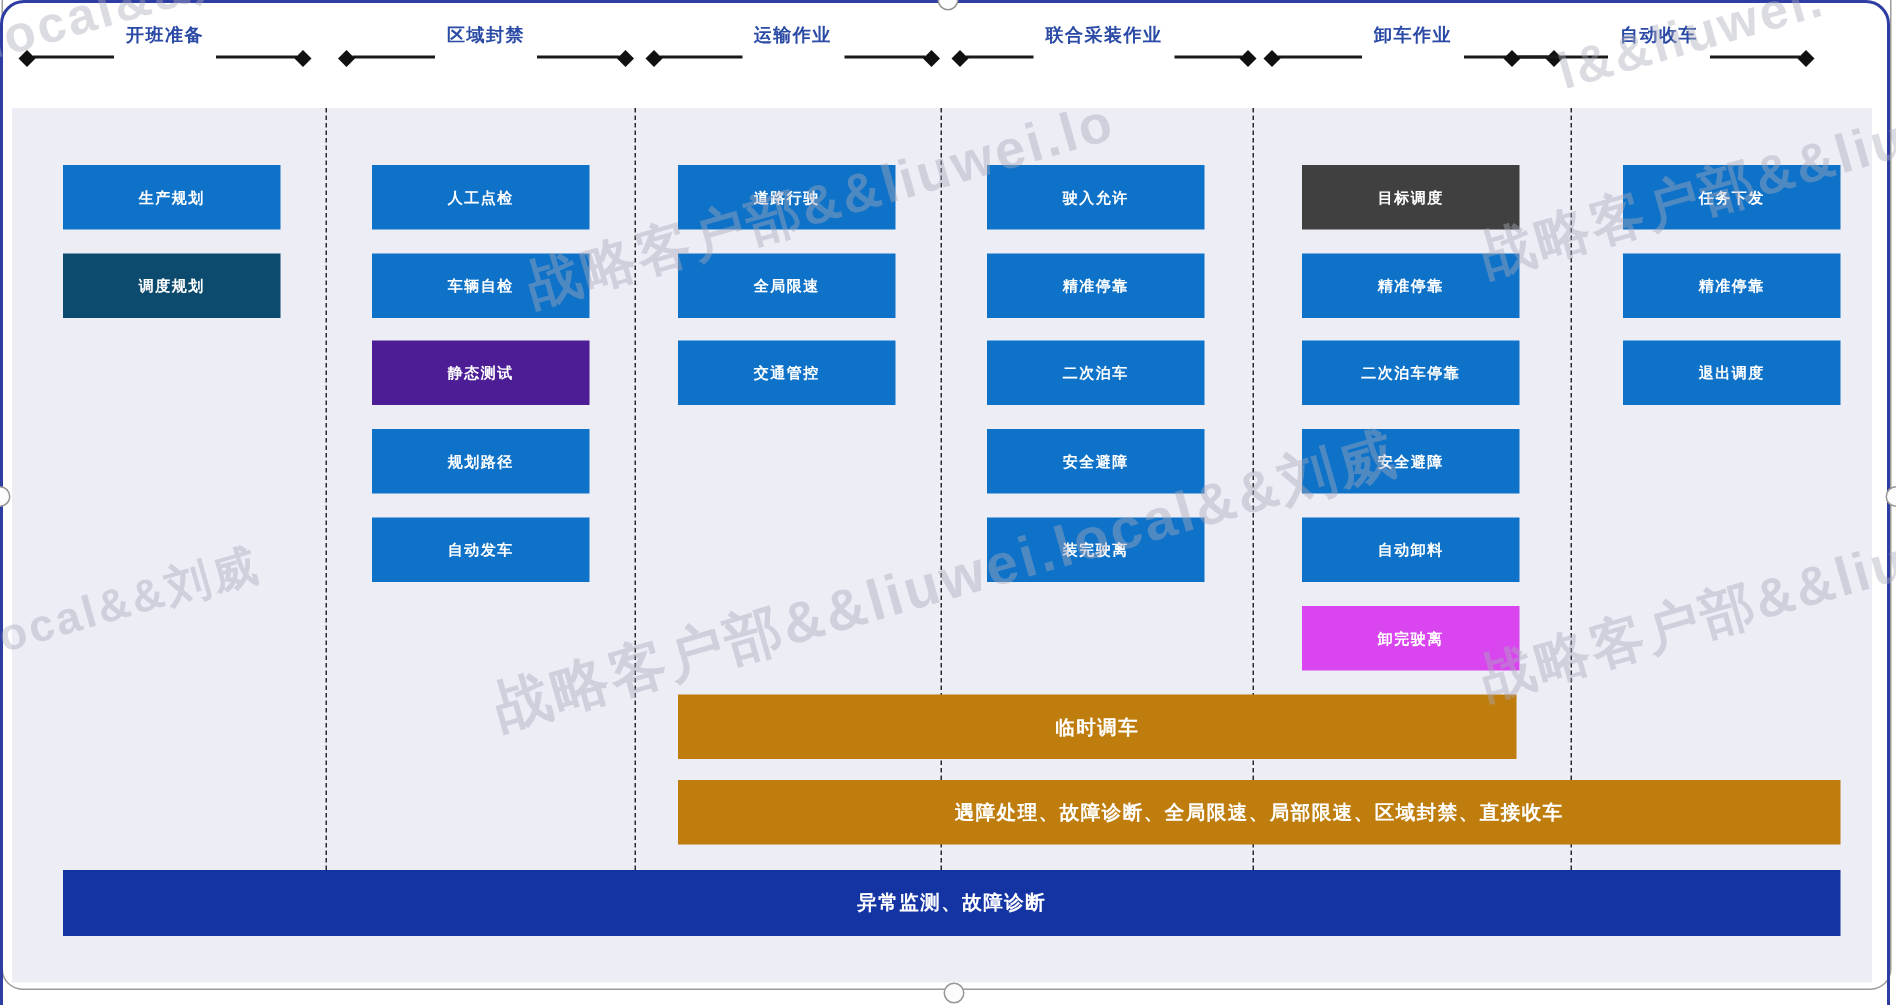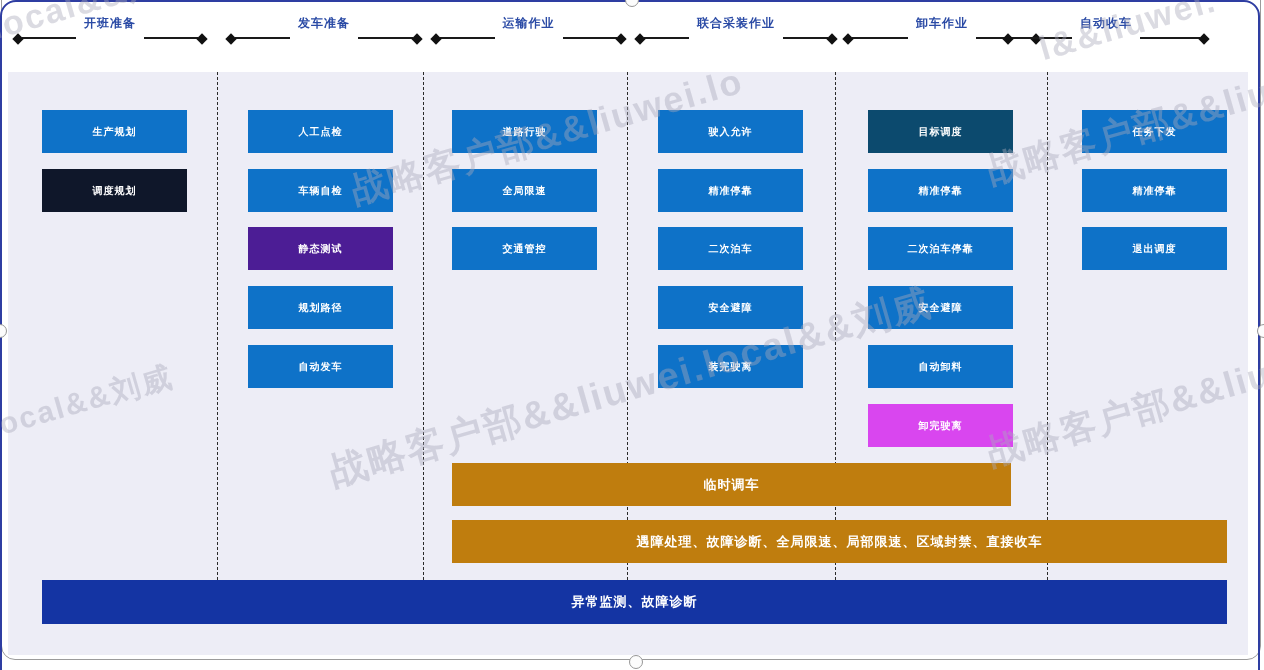--- a/index.html
+++ b/index.html
@@ -80,21 +80,21 @@
       <div class="hsec" style="left: 14px; width: 192px;">
         <span class="hdiamond"></span>
         <span class="hline"></span>
         <span class="hlabel" style="color: rgb(42, 74, 165);">开班准备</span>
         <span class="hline"></span>
         <span class="hdiamond"></span>
       </div>
       <div class="hsec" style="left: 227px; width: 194px;">
         <span class="hdiamond"></span>
         <span class="hline"></span>
-        <span class="hlabel" style="color: rgb(42, 74, 165);">发车准备</span>
+        <span class="hlabel" style="color: rgb(42, 74, 165);">区域封禁</span>
         <span class="hline"></span>
         <span class="hdiamond"></span>
       </div>
       <div class="hsec" style="left: 432px; width: 193px;">
         <span class="hdiamond"></span>
         <span class="hline"></span>
         <span class="hlabel" style="color: rgb(42, 74, 165);">运输作业</span>
         <span class="hline"></span>
         <span class="hdiamond"></span>
       </div>
@@ -115,35 +115,35 @@
       <div class="hsec" style="left: 1004px; width: 204px; font-family: Liberation Serif, serif;">
         <span class="hdiamond"></span>
         <span class="hline"></span>
         <span class="hlabel" style="color: rgb(42, 74, 165);">自动收车</span>
         <span class="hline"></span>
         <span class="hdiamond"></span>
       </div>
     </div>
   <div id="steps">
       <div class="step" style="left: 42px; top: 110px; background: rgb(14, 114, 200);">生产规划</div>
-      <div class="step" style="left: 42px; top: 169px; background: #0f172a;">调度规划</div>
+      <div class="step" style="left: 42px; top: 169px; background: #0c4a6e;">调度规划</div>
       <div class="step" style="left: 248px; top: 110px; background: rgb(14, 114, 200);">人工点检</div>
       <div class="step" style="left: 248px; top: 169px; background: rgb(14, 114, 200);">车辆自检</div>
       <div class="step" style="left: 248px; top: 227px; background: #4c1d95;">静态测试</div>
       <div class="step" style="left: 248px; top: 286px; background: rgb(14, 114, 200);">规划路径</div>
       <div class="step" style="left: 248px; top: 345px; background: rgb(14, 114, 200);">自动发车</div>
       <div class="step" style="left: 452px; top: 110px; background: rgb(14, 114, 200);">道路行驶</div>
       <div class="step" style="left: 452px; top: 169px; background: rgb(14, 114, 200);">全局限速</div>
       <div class="step" style="left: 452px; top: 227px; background: rgb(14, 114, 200);">交通管控</div>
       <div class="step" style="left: 658px; top: 110px; background: rgb(14, 114, 200);">驶入允许</div>
       <div class="step" style="left: 658px; top: 169px; background: rgb(14, 114, 200);">精准停靠</div>
       <div class="step" style="left: 658px; top: 227px; background: rgb(14, 114, 200);">二次泊车</div>
       <div class="step" style="left: 658px; top: 286px; background: rgb(14, 114, 200);">安全避障</div>
       <div class="step" style="left: 658px; top: 345px; background: rgb(14, 114, 200);">装完驶离</div>
-      <div class="step" style="left: 868px; top: 110px; background: #0c4a6e;">目标调度</div>
+      <div class="step" style="left: 868px; top: 110px; background: #404040;">目标调度</div>
       <div class="step" style="left: 868px; top: 169px; background: rgb(14, 114, 200);">精准停靠</div>
       <div class="step" style="left: 868px; top: 227px; background: rgb(14, 114, 200);">二次泊车停靠</div>
       <div class="step" style="left: 868px; top: 286px; background: rgb(14, 114, 200);">安全避障</div>
       <div class="step" style="left: 868px; top: 345px; background: rgb(14, 114, 200);">自动卸料</div>
       <div class="step" style="left: 868px; top: 404px; background: #d946ef;">卸完驶离</div>
       <div class="step" style="left: 1082px; top: 110px; background: rgb(14, 114, 200);">任务下发</div>
       <div class="step" style="left: 1082px; top: 169px; background: rgb(14, 114, 200);">精准停靠</div>
       <div class="step" style="left: 1082px; top: 227px; background: rgb(14, 114, 200);">退出调度</div>
     </div>
   <div id="bars">

